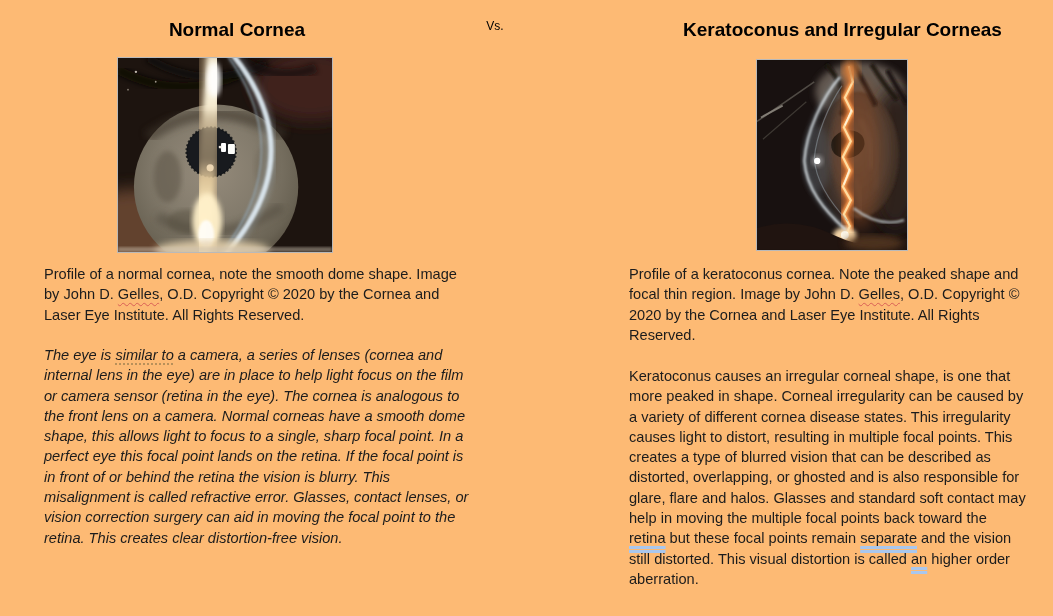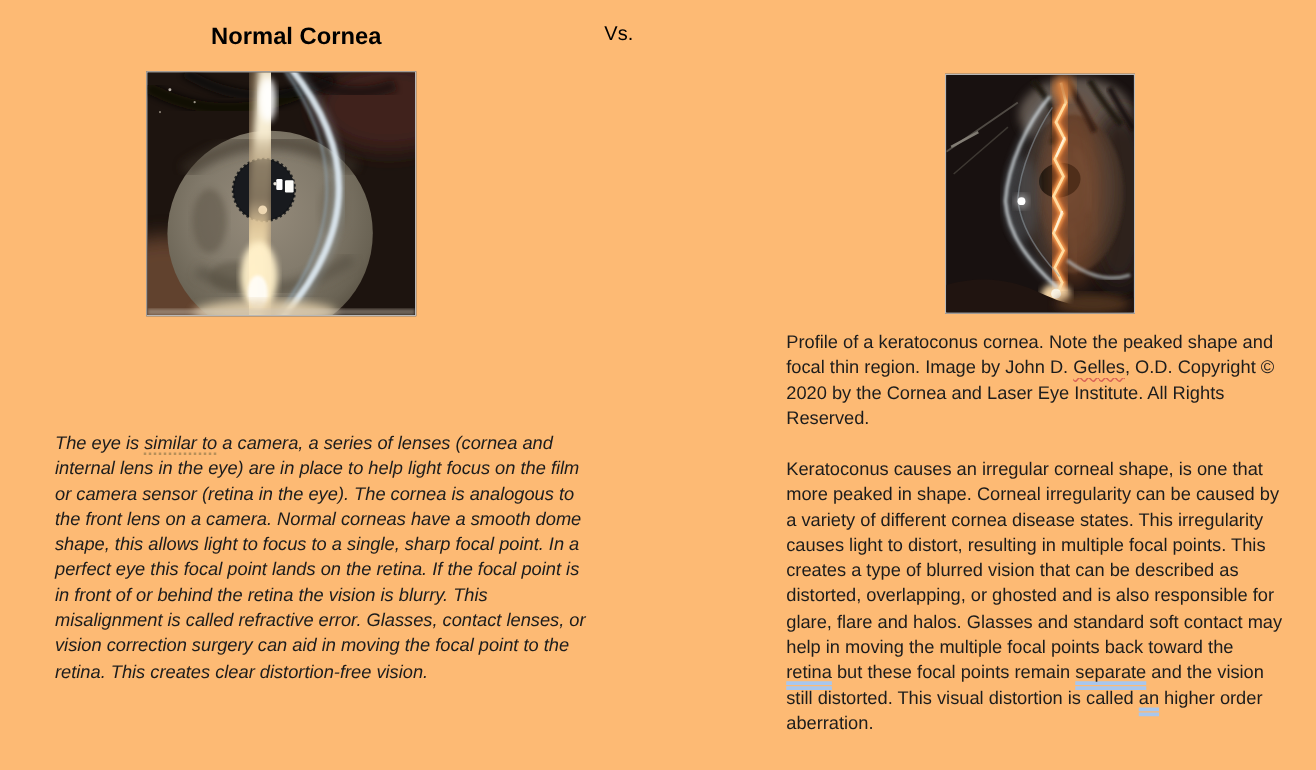--- a/index.html
+++ b/index.html
@@ -1,20 +1,20 @@
 <!DOCTYPE html>
 <html><head>
 <meta charset="utf-8">
 <style>
   html,body{margin:0;padding:0;background:#fff;}
   .page{position:relative;width:1053px;height:616px;background:#fdba74;overflow:hidden;
         font-family:"Liberation Sans",sans-serif;color:#1f1f1f;padding-left:12px;}
   .title{position:absolute;top:19px;font-size:19px;font-weight:bold;color:#000;text-align:center;}
   .title-left{left:0;width:474px;}
-  .title-vs{left:440px;width:110px;font-weight:normal;font-size:16px;}
+  .title-vs{left:440px;width:110px;font-weight:normal;font-size:12px;}
   .title-right{left:632px;width:421px;}
   .figure{position:absolute;border:1px solid #b9b9b9;box-sizing:border-box;background:#1d140f;}
   .figure svg{display:block;width:100%;height:100%;}
   .fig-left{left:117px;top:57px;width:216px;height:196px;}
   .fig-right{left:756px;top:59px;width:152px;height:192px;}
   .textblock{position:absolute;font-size:14.6px;line-height:20.3px;color:#1c1c1c;text-align:left;}
   .cap-left {left:44px;top:264px;width:432px;}
   .body-left{left:44px;top:345px;width:432px;font-style:italic;}
   .cap-right {left:629px;top:264px;width:398px;}
   .body-right{left:629px;top:366px;width:398px;}
@@ -25,20 +25,21 @@
   .mark-grammar{text-decoration-line:underline;text-decoration-style:double;
               text-decoration-color:#a9c7ee;text-decoration-thickness:3px;text-underline-offset:3px;margin-top:11px;}
 </style>
 </head>
 <body>
 
 <div class="page">
 
   <div class="title title-left">Normal Cornea</div>
   <div class="title title-vs">Vs.</div>
+  <div class="title title-right">Keratoconus and Irregular Corneas</div>
 
   <figure class="figure fig-left" style="margin:0;" aria-label="Slit-lamp photograph of a normal cornea showing a smooth dome-shaped profile">
     <svg viewBox="0 0 216 196">
       <defs>
         <radialGradient id="irisG" cx="46%" cy="40%" r="70%">
           <stop offset="0%" stop-color="#958b7b"></stop>
           <stop offset="45%" stop-color="#837b6c"></stop>
           <stop offset="78%" stop-color="#6a6354"></stop>
           <stop offset="100%" stop-color="#4b4336"></stop>
         </radialGradient>
@@ -173,17 +174,18 @@
       <circle cx="61" cy="102" r="3.2" fill="#ffffff"></circle>
       <circle cx="61" cy="102" r="6" fill="#ffffff" opacity=".35" filter="url(#c2)"></circle>
       <g>
         <path d="M0,170 Q40,158 80,178 Q118,196 152,180 L152,192 L0,192 Z" fill="#201410"></path>
         <path d="M98,150 Q124,170 149,162" stroke="#c9d2d6" stroke-width="2.4" fill="none" opacity=".75" filter="url(#c1)"></path>
         <ellipse cx="118" cy="185" rx="30" ry="8" fill="#5a3a22" opacity=".8" filter="url(#c4)"></ellipse>
       </g>
     </svg>
   </figure>
 
+  <div class="textblock cap-left"><span>Profile of a normal cornea, note the smooth dome shape. Image by John D. </span><span class="mark-spell">Gelles</span><span>, O.D. Copyright © 2020 by the Cornea and Laser Eye Institute. All Rights Reserved.</span></div>
   <div class="textblock body-left"><span>The eye is </span><span class="mark-style">similar to</span><span> a camera, a series of lenses (cornea and internal lens in the eye) are in place to help light focus on the film or camera sensor (retina in the eye). The cornea is analogous to the front lens on a camera. Normal corneas have a smooth dome shape, this allows light to focus to a single, sharp focal point.  In a perfect eye this focal point lands on the retina. If the focal point is in front of or behind the retina the vision is blurry. This misalignment is called refractive error. Glasses, contact lenses, or vision correction surgery can aid in moving the focal point to the retina. This creates clear distortion-free vision.</span></div>
   <div class="textblock cap-right"><span>Profile of a keratoconus cornea. Note the peaked shape and focal thin region. Image by John D. </span><span class="mark-spell">Gelles</span><span>, O.D. Copyright © 2020 by the Cornea and Laser Eye Institute. All Rights Reserved.</span></div>
   <div class="textblock body-right"><span>Keratoconus causes an irregular corneal shape, is one that more peaked in shape. Corneal irregularity can be caused by a variety of different cornea disease states. This irregularity causes light to distort, resulting in multiple focal points. This creates a type of blurred vision that can be described as distorted, overlapping, or ghosted and is also responsible for glare, flare and halos. Glasses and standard soft contact may help in moving the multiple focal points back toward the </span><span class="mark-grammar">retina</span><span> but these focal points remain </span><span class="mark-grammar">separate</span><span> and the vision still distorted. This visual distortion is called </span><span class="mark-grammar">an</span><span> higher order aberration.</span></div>
 
 </div>
 
 </body></html>

